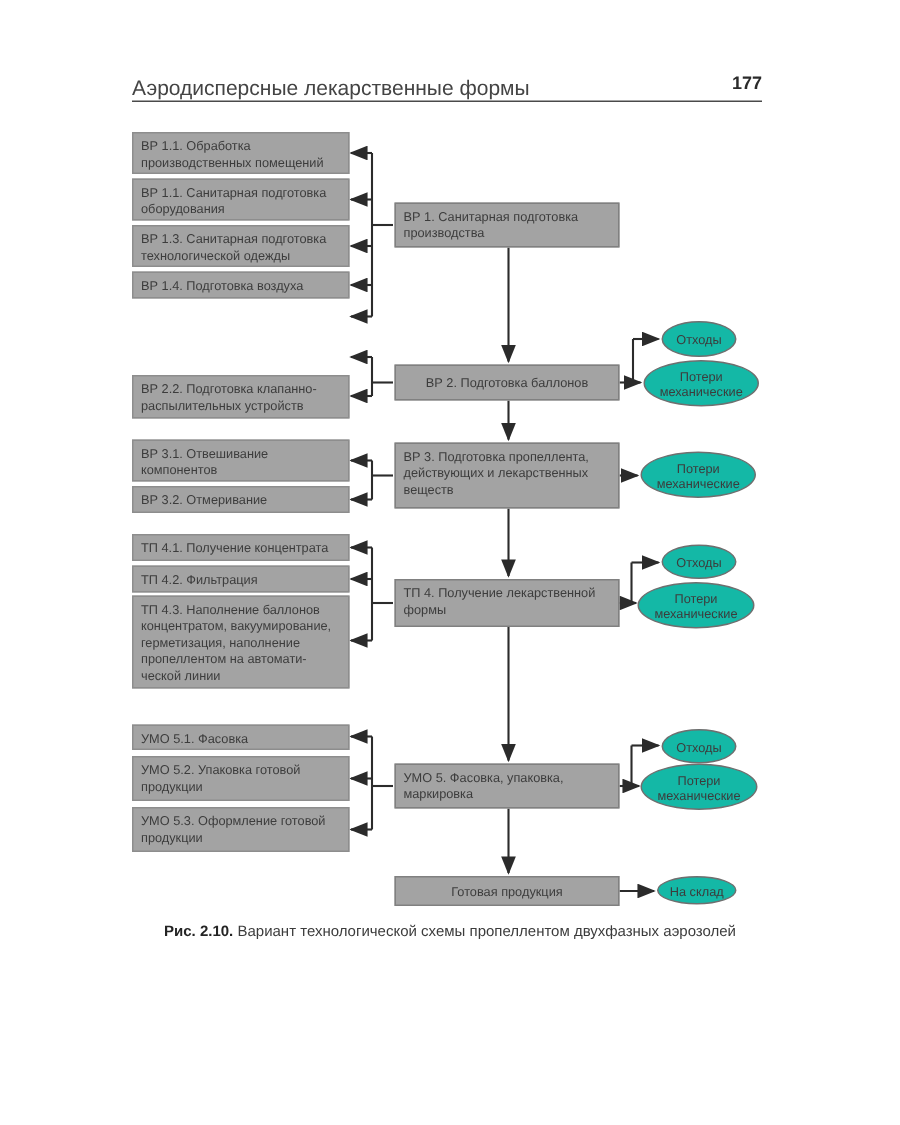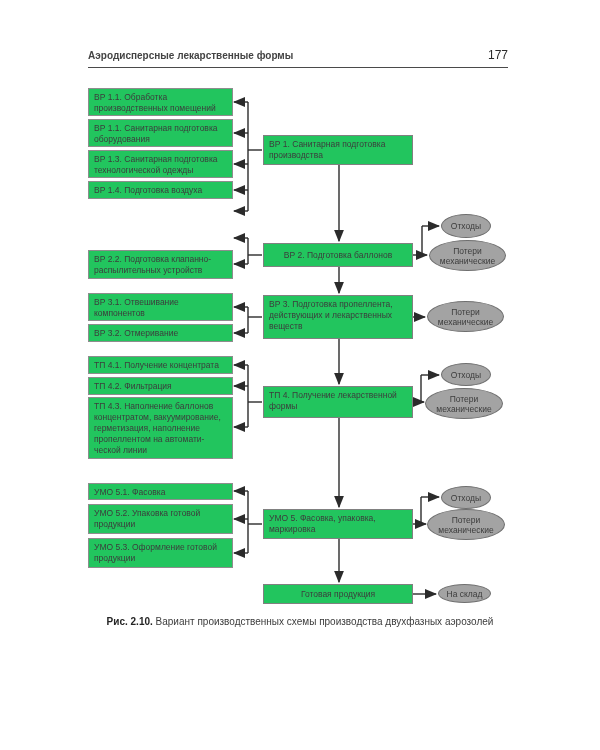--- a/index.html
+++ b/index.html
@@ -4,39 +4,39 @@
 <style>
   html,body{margin:0;padding:0;}
   body{
     width:600px;height:750px;background:#ffffff;
     font-family:"Liberation Sans","DejaVu Sans",sans-serif;
     color:#3c3c3c;position:relative;overflow:hidden;
   }
   .page{position:absolute;left:0;top:0;width:600px;height:750px;background:#fff;}
 
   
-  .hdr-title{position:absolute;left:88px;top:50px;font-size:10px;color:#444;font-weight:bold;}
+  .hdr-title{position:absolute;left:88px;top:50px;font-size:14px;color:#444;}
   .hdr-page{position:absolute;left:420px;top:48px;width:88px;text-align:right;
-            font-size:12px;font-weight:normal;color:#2b2b2b;}
+            font-size:12px;font-weight:bold;color:#2b2b2b;}
   .hdr-rule{position:absolute;left:88px;top:67px;width:420px;height:0;
             border-top:1px solid #4a4a4a;}
 
   
   .lbox,.cbox{
-    position:absolute;box-sizing:border-box;background:#22c55e;
+    position:absolute;box-sizing:border-box;background:#a3a3a3;
     border:1px solid #8d8d8d;font-size:8.5px;line-height:11px;
     padding:3px 5px;color:#3c3c3c;
   }
   .lbox{left:88px;width:145px;}
   .cbox{left:263px;width:150px;border-color:#808080;}
   .center{display:flex;align-items:center;justify-content:center;text-align:center;padding:1px 3px;}
 
   .ellipse{
     position:absolute;box-sizing:border-box;border:1px solid #6f6f6f;
-    border-radius:50%;background:#a3a3a3;display:flex;align-items:center;
+    border-radius:50%;background:#14b8a6;display:flex;align-items:center;
     justify-content:center;text-align:center;font-size:8.5px;line-height:10px;
     color:#3c3c3c;padding:1px 4px;
   }
 
   svg.wires{position:absolute;left:0;top:0;pointer-events:none;}
 
   
   .caption{position:absolute;left:0;top:616px;width:600px;text-align:center;
            font-size:10px;color:#3c3c3c;}
   .caption b{color:#242424;}
@@ -158,16 +158,16 @@
   <div class="ellipse" style="left:441px;top:363px;width:50px;height:23px">Отходы</div>
   <div class="ellipse" style="left:425px;top:388px;width:78px;height:31px">Потери механические</div>
 
   <div class="ellipse" style="left:441px;top:486px;width:50px;height:23px">Отходы</div>
   <div class="ellipse" style="left:427px;top:509px;width:78px;height:31px">Потери механические</div>
 
   <div class="ellipse" style="left:438px;top:584px;width:53px;height:19px">На склад</div>
 
   <div class="caption">
     <b>Рис. 2.10.</b>
-    <span>Вариант производственных схемы производства двухфазных аэрозолей</span>
+    <span>Вариант технологической схемы пропеллентом двухфазных аэрозолей</span>
   </div>
 
 </div>
 
 </body></html>

